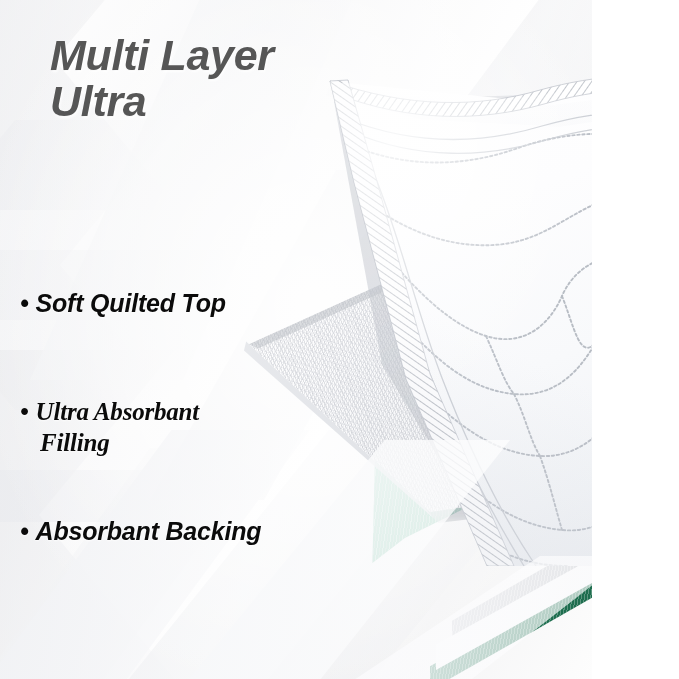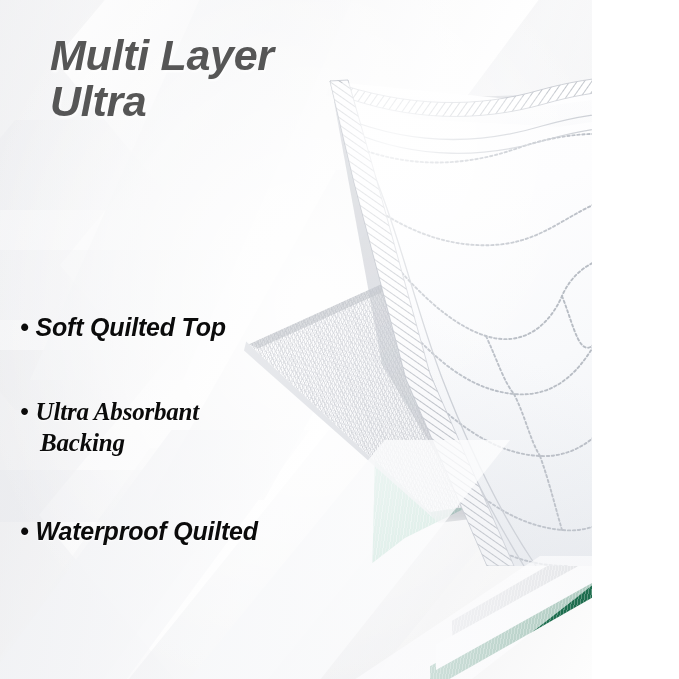--- a/index.html
+++ b/index.html
@@ -73,21 +73,21 @@
   .bullet {
     position:absolute;
     font-size:25px; line-height:1.22;
     font-weight:bold; font-style:italic;
     color:#0b0b0b;
     width:300px;
     letter-spacing:-0.2px;
     text-shadow:0 1px 2px rgba(255,255,255,.8);
   }
   .bullet .dot { display:inline-block; margin-right:7px; }
-  .b0 { left:20px; top:288px;margin-top:24px; }
+  .b0 { left:20px; top:288px; }
   .b1 { left:20px; top:397px;font-family:Liberation Serif, serif; }
   .b2 { left:20px; top:516px; width:330px; }
   .bullet .cont { display:block; padding-left:20px; }
 
   
   .photo { position:absolute; inset:0; z-index:20; }
 
   
   .mid-shadow {
     position:absolute;
@@ -378,20 +378,20 @@
     <div>Multi Layer</div>
     <div>Ultra</div>
   </div>
 
   <div class="bullets">
     <div class="bullet b0">
       <span class="dot">•</span><span>Soft Quilted Top</span>
     </div>
     <div class="bullet b1">
       <span class="dot">•</span><span>Ultra Absorbant</span>
-      <span class="cont">Backing</span>
+      <span class="cont">Filling</span>
     </div>
     <div class="bullet b2">
-      <span class="dot">•</span><span>Waterproof Quilted</span>
+      <span class="dot">•</span><span>Absorbant Backing</span>
     </div>
   </div>
 
 </div>
 
 </body></html>

